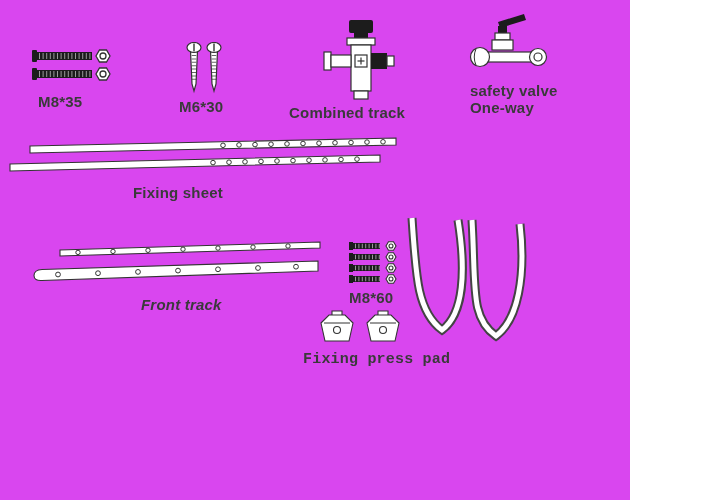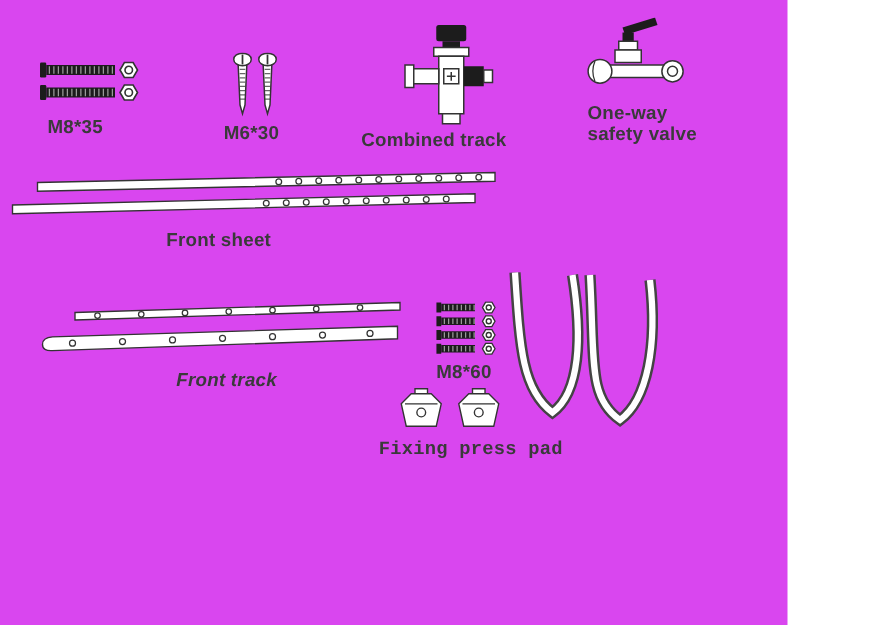--- a/index.html
+++ b/index.html
@@ -78,22 +78,22 @@
     <rect x="30" y="12" width="9" height="7" fill="#1c1c1c"></rect>
     <rect x="27" y="19" width="15" height="7" fill="#fff" stroke="#333" stroke-width="1.2"></rect>
     <rect x="24" y="26" width="21" height="10" fill="#fff" stroke="#333" stroke-width="1.2"></rect>
     <rect x="12" y="38" width="54" height="10" fill="#fff" stroke="#333" stroke-width="1.2"></rect>
     <circle cx="12" cy="43" r="9.5" fill="#fff" stroke="#333" stroke-width="1.2"></circle>
     <path d="M8,34.8 Q4.5,43 8,51.2" fill="none" stroke="#333" stroke-width="1"></path>
     <circle cx="70" cy="43" r="8.5" fill="#fff" stroke="#333" stroke-width="1.2"></circle>
     <circle cx="70" cy="43" r="4" fill="none" stroke="#333" stroke-width="1.2"></circle>
   </svg>
   <div class="label" style="left:470px;top:82px;">
+    <span style="display:block;">safety valve</span>
     <span style="display:block;">One-way</span>
-    <span style="display:block;">safety valve</span>
   </div>
 
   <svg class="illus" style="left:8px;top:136px;" width="392" height="48" viewBox="0 0 392 48">
     <g>
       <polygon points="22,10 388,2 388,9 22,17" fill="#fff" stroke="#333" stroke-width="1.1"></polygon>
       <g fill="#fff" stroke="#333" stroke-width="1">
         <circle cx="215" cy="9.3" r="2.3"></circle>
           <circle cx="231" cy="8.9" r="2.3"></circle>
         <circle cx="247" cy="8.6" r="2.3"></circle>
           <circle cx="263" cy="8.2" r="2.3"></circle>
@@ -115,21 +115,21 @@
           <circle cx="253" cy="25.4" r="2.3"></circle>
         <circle cx="269" cy="25.0" r="2.3"></circle>
           <circle cx="285" cy="24.6" r="2.3"></circle>
         <circle cx="301" cy="24.2" r="2.3"></circle>
           <circle cx="317" cy="23.9" r="2.3"></circle>
         <circle cx="333" cy="23.5" r="2.3"></circle>
           <circle cx="349" cy="23.1" r="2.3"></circle>
       </g>
     </g>
   </svg>
-  <div class="label" style="left:133px;top:184px;">Front sheet</div>
+  <div class="label" style="left:133px;top:184px;">Fixing sheet</div>
 
   <svg class="illus" style="left:28px;top:240px;" width="300" height="60" viewBox="0 0 300 60">
     <g>
       <polygon points="32,10 292,2 292,8 32,16" fill="#fff" stroke="#333" stroke-width="1.1"></polygon>
       <g fill="#fff" stroke="#333" stroke-width="1">
         <circle cx="50" cy="12.4" r="2.2"></circle>
           <circle cx="85" cy="11.4" r="2.2"></circle>
         <circle cx="120" cy="10.3" r="2.2"></circle>
           <circle cx="155" cy="9.2" r="2.2"></circle>
         <circle cx="190" cy="8.1" r="2.2"></circle>

